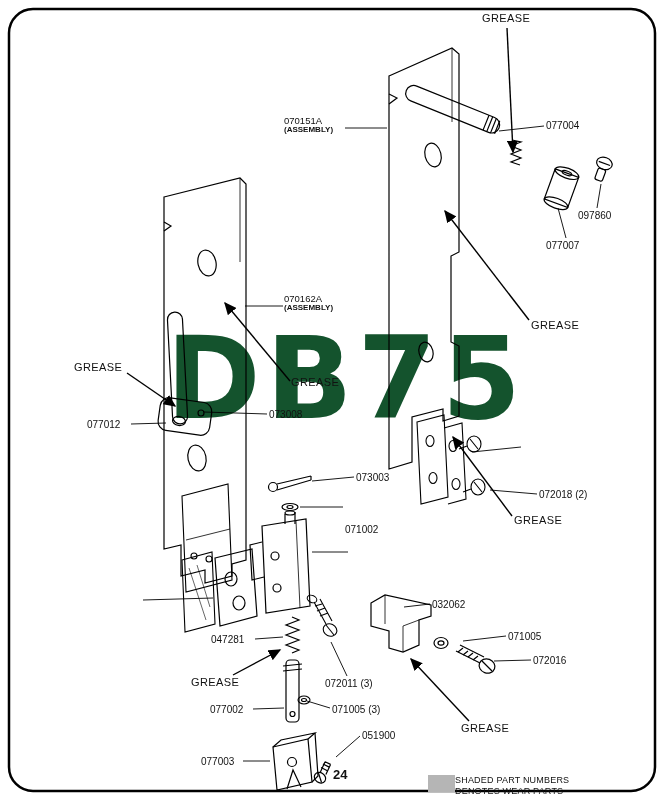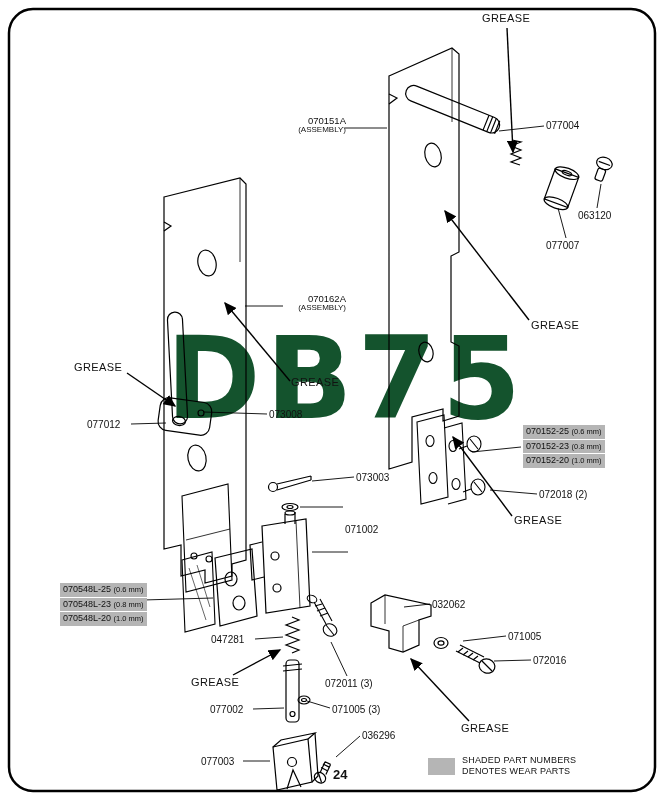--- a/index.html
+++ b/index.html
@@ -12,29 +12,29 @@
     font-family:"DejaVu Sans", sans-serif; font-weight:bold;
     font-size:114px; letter-spacing:5px; color:#14532d; line-height:1;
     user-select:none;
   }
   svg.art { position:absolute; left:0; top:0; z-index:1; }
   .label {
     position:absolute; z-index:2; font-size:10px; color:#111;
     white-space:nowrap; line-height:1.1;
   }
   .grease { font-weight:normal; font-size:11px; letter-spacing:0.4px; }
-  .assembly { text-align:right; width:62px; font-size:9.5px; }
-  .assembly .sub { font-size:8px; display:block; }
+  .assembly { text-align:left; width:62px; font-size:9.5px; }
+  .assembly .sub { font-size:8px; display:block;font-weight:bold; }
   .shaded-group { display:flex; flex-direction:column; gap:1px; }
   .shaded-row {
     background:#b5b5b5; padding:0 3px; line-height:12.5px;
     width:max-content; font-size:9px;
   }
   .shaded-row .sz { font-size:7.5px; }
-  .legend { display:flex; gap:7px; align-items:center; }
+  .legend { display:flex; gap:0; align-items:flex-start;margin-top:20px; }
   .legend .swatch { width:27px; height:17px; background:#b5b5b5; }
   .legend .txt { font-size:9px; line-height:1.25; letter-spacing:0.2px; }
   .page-num { font-weight:bold; font-size:13px; }
 </style>
 </head>
 <body>
 
 <div class="page">
 
   <div class="watermark">DB75</div>
@@ -215,84 +215,56 @@
   </svg>
 
   <div class="label grease" style="left:482px; top:12px">GREASE</div>
 
   <div class="label assembly" style="left:284px; top:116px">
     <span>070151A</span>
     <span class="sub">(ASSEMBLY)</span>
   </div>
 
   <div class="label" style="left:546px; top:120px">077004</div>
-  <div class="label" style="left:578px; top:210px">063120</div>
+  <div class="label" style="left:578px; top:210px">097860</div>
   <div class="label" style="left:546px; top:240px">077007</div>
 
   <div class="label grease" style="left:531px; top:319px">GREASE</div>
 
   <div class="label assembly" style="left:284px; top:294px">
     <span>070162A</span>
     <span class="sub">(ASSEMBLY)</span>
   </div>
 
   <div class="label grease" style="left:74px;  top:361px">GREASE</div>
   <div class="label grease" style="left:291px; top:376px">GREASE</div>
 
   <div class="label" style="left:87px;  top:419px">077012</div>
   <div class="label" style="left:269px; top:409px">073008</div>
 
-  <div class="label shaded-group" style="left:523px; top:425px">
-    <div class="shaded-row">
-      <span>070152-25</span>
-      <span class="sz">(0.6 mm)</span>
-    </div>
-    <div class="shaded-row">
-      <span>070152-23</span>
-      <span class="sz">(0.8 mm)</span>
-    </div>
-    <div class="shaded-row">
-      <span>070152-20</span>
-      <span class="sz">(1.0 mm)</span>
-    </div>
-  </div>
 
   <div class="label" style="left:539px; top:489px">072018 (2)</div>
   <div class="label grease" style="left:514px; top:514px">GREASE</div>
 
   <div class="label" style="left:356px; top:472px">073003</div>
   <div class="label" style="left:345px; top:524px">071002</div>
 
 
-  <div class="label shaded-group" style="left:60px; top:583px">
-    <div class="shaded-row">
-      <span>070548L-25</span>
-      <span class="sz">(0.6 mm)</span>
-    </div>
-    <div class="shaded-row">
-      <span>070548L-23</span>
-      <span class="sz">(0.8 mm)</span>
-    </div>
-    <div class="shaded-row">
-      <span>070548L-20</span>
-      <span class="sz">(1.0 mm)</span>
-    </div>
-  </div>
 
   <div class="label" style="left:432px; top:599px">032062</div>
   <div class="label" style="left:211px; top:634px">047281</div>
   <div class="label" style="left:508px; top:631px">071005</div>
   <div class="label" style="left:533px; top:655px">072016</div>
 
   <div class="label grease" style="left:191px; top:676px">GREASE</div>
   <div class="label" style="left:325px; top:678px">072011 (3)</div>
 
   <div class="label" style="left:210px; top:704px">077002</div>
   <div class="label" style="left:332px; top:704px">071005 (3)</div>
-  <div class="label" style="left:362px; top:730px">036296</div>
+  <div class="label" style="left:362px; top:730px">051900</div>
 
   <div class="label grease" style="left:461px; top:722px">GREASE</div>
 
   <div class="label" style="left:201px; top:756px">077003</div>
   <div class="label page-num" style="left:333px; top:768px">24</div>
 
   <div class="label legend" style="left:428px; top:755px">
     <div class="swatch"></div>
     <div class="txt">
       <div>SHADED PART NUMBERS</div>

